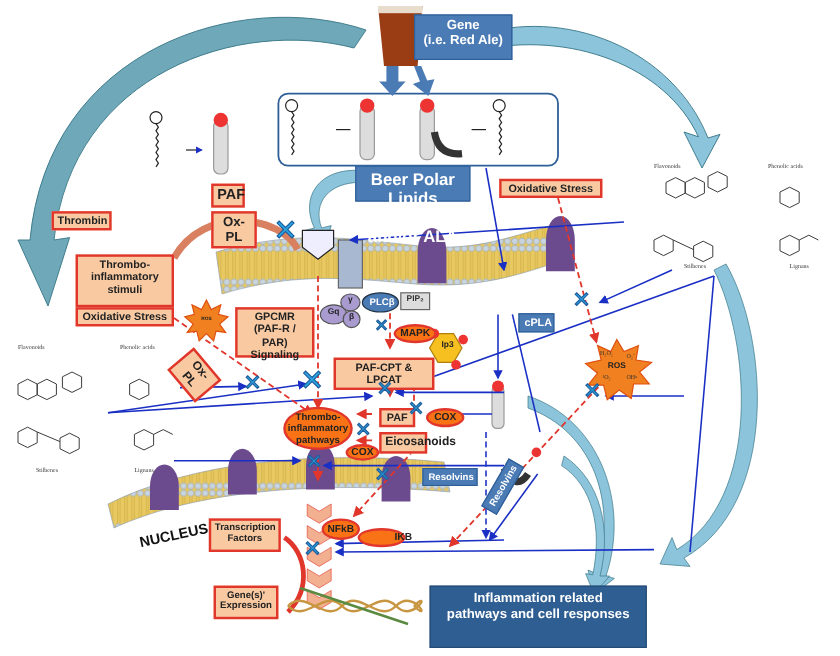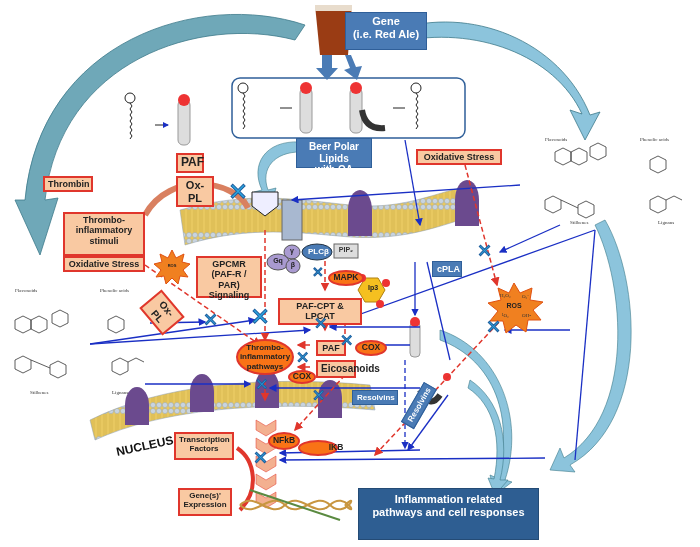--- a/index.html
+++ b/index.html
@@ -170,21 +170,21 @@
     <circle cx="362" cy="278" r="4" fill="#e33"></circle>
       <circle cx="386" cy="283" r="4" fill="#e33"></circle>
       <circle cx="380" cy="304" r="4" fill="#e33"></circle>
   </g>
 </svg>
 
 <div class="lbl blue" style="left:345px;top:12px;width:82px;height:38px;font-size:11px;">
   <div>Gene</div>
   <div>(i.e. Red Ale)</div>
 </div>
-<div class="lbl blue" style="left:296px;top:138px;width:76px;height:30px;font-size:10px;">
+<div class="lbl blue" style="left:296px;top:138px;width:96px;height:30px;font-size:14px;">
   <div>Beer Polar Lipids</div>
   <div>with OA and/or ALA</div>
 </div>
 
 <div class="lbl orange" style="left:176px;top:153px;width:28px;font-size:12px;">PAF</div>
 <div class="lbl orange" style="left:176px;top:176px;width:38px;font-size:11px;">Ox-PL</div>
 <div class="lbl orange" style="left:43px;top:176px;width:50px;font-size:9px;">Thrombin</div>
 <div class="lbl orange" style="left:63px;top:212px;width:82px;height:44px;font-size:9px;">
   <div>Thrombo-</div>
   <div>inflammatory</div>

